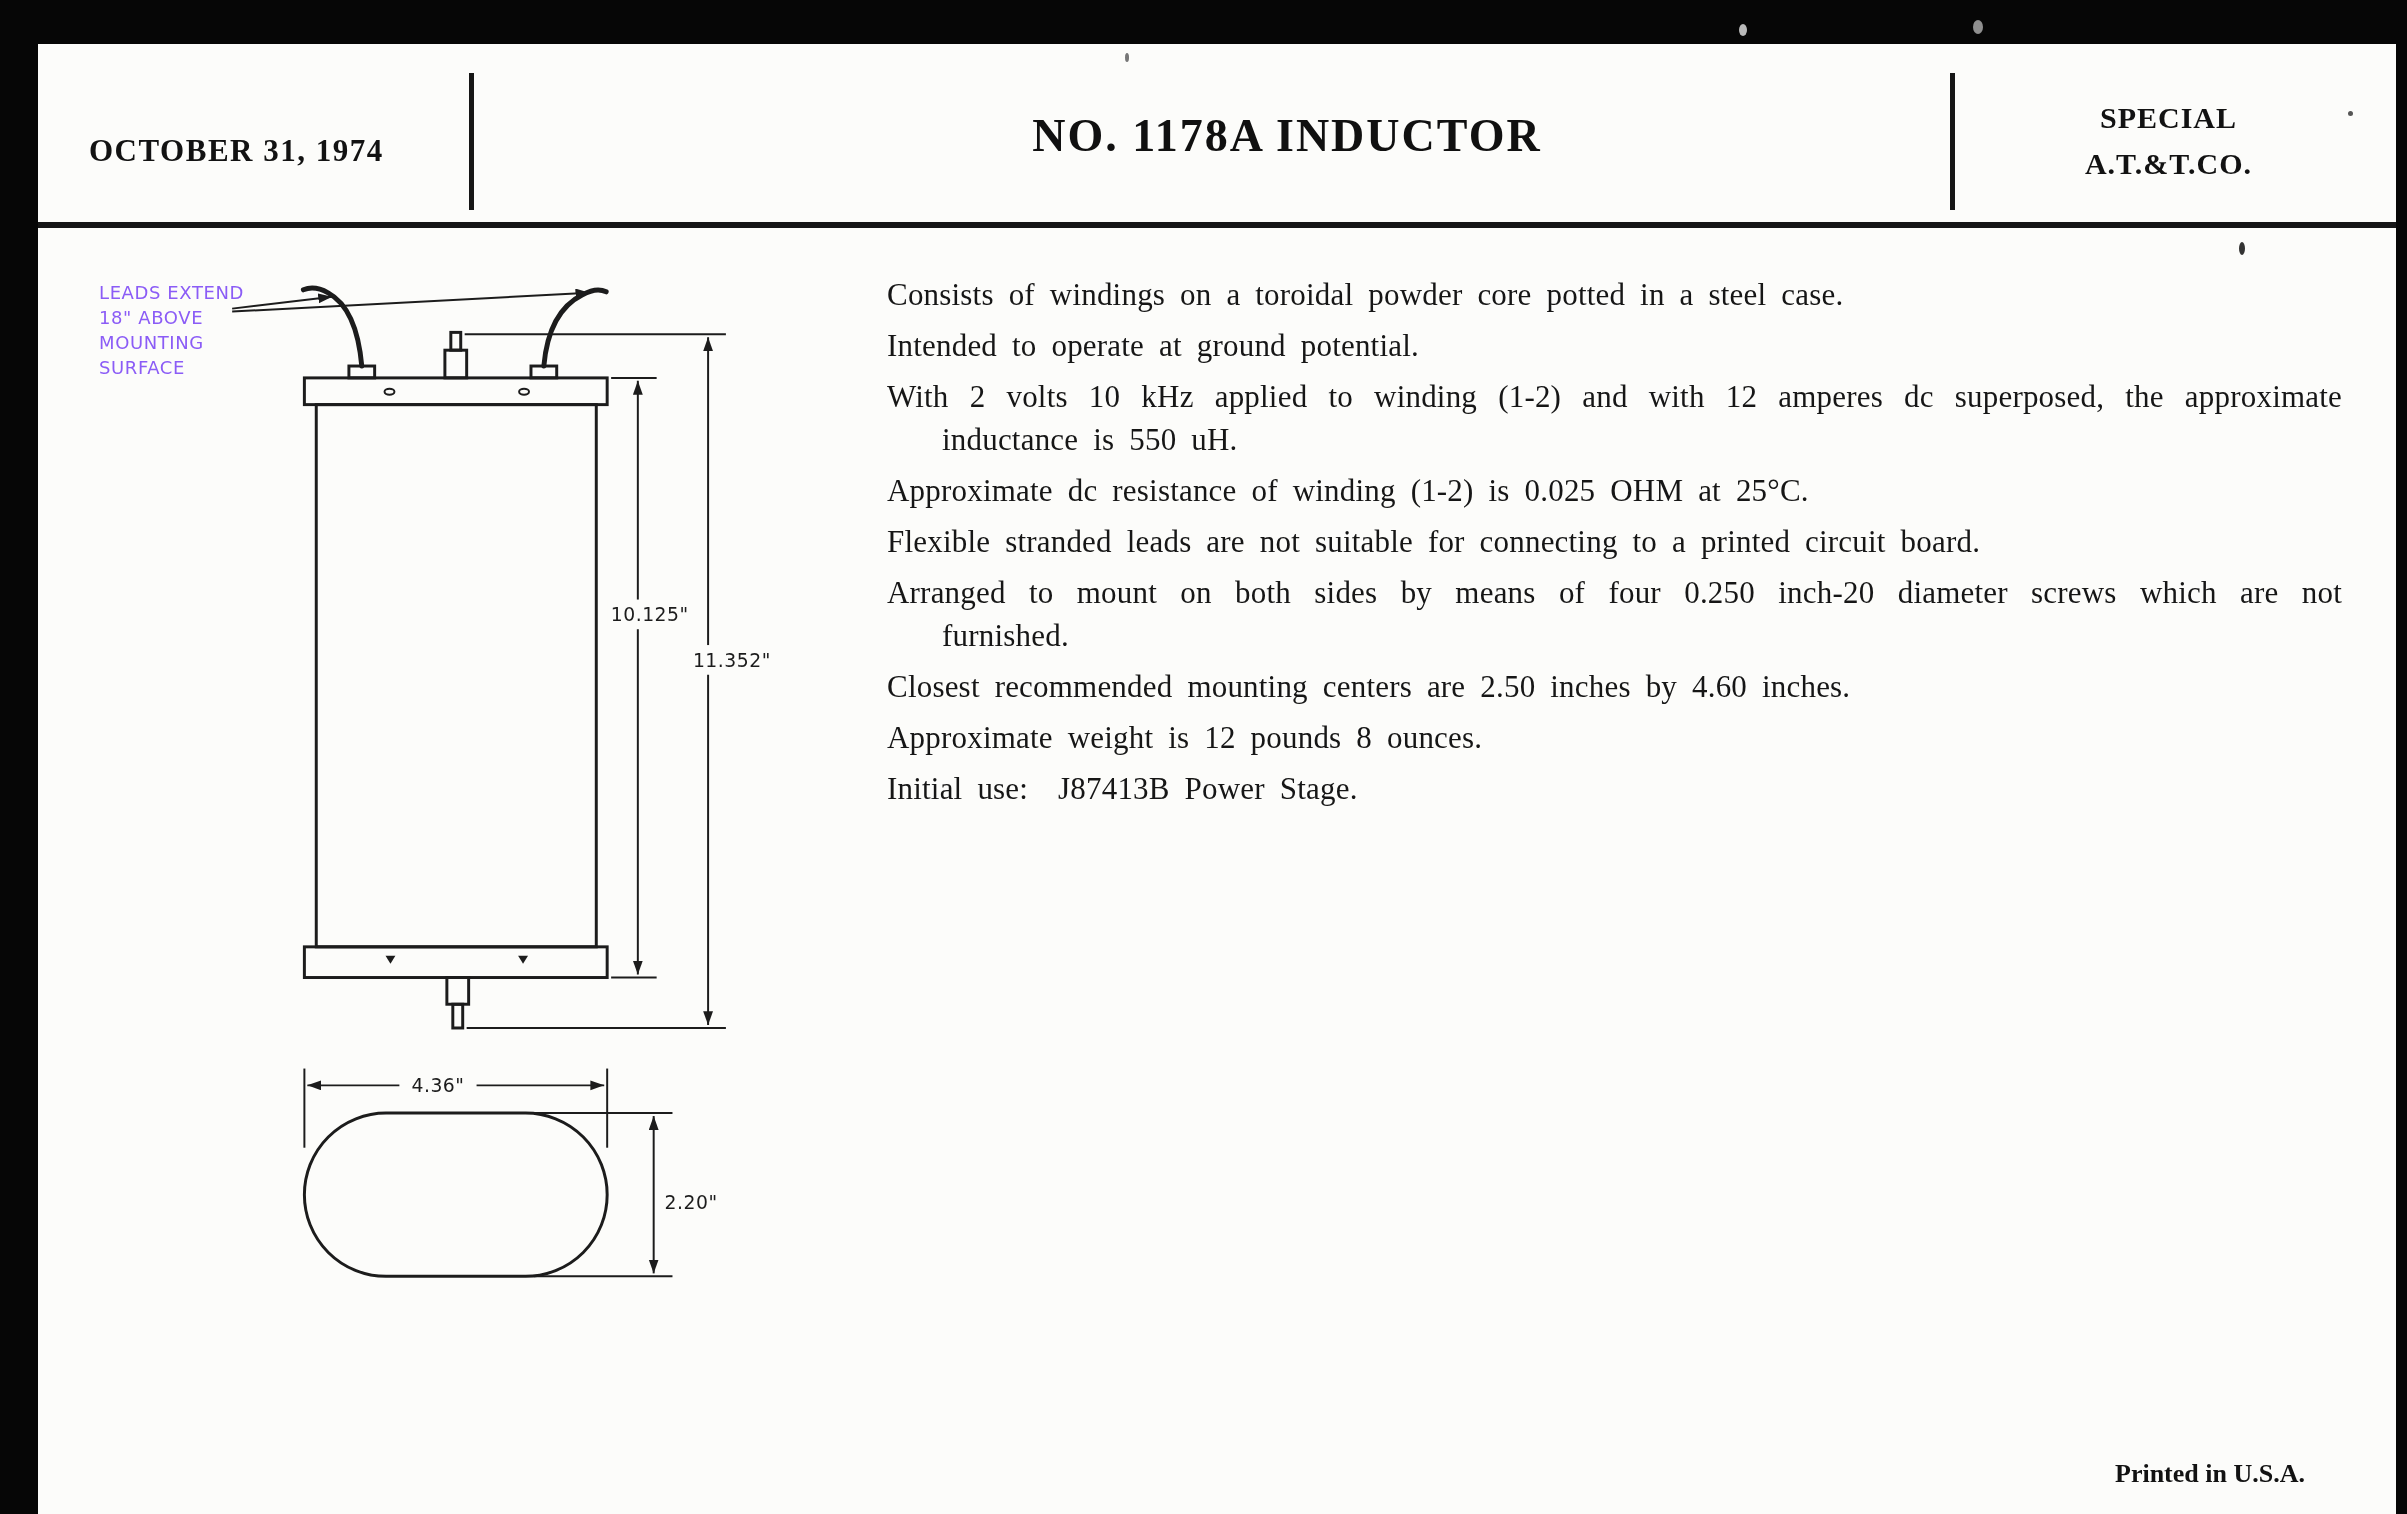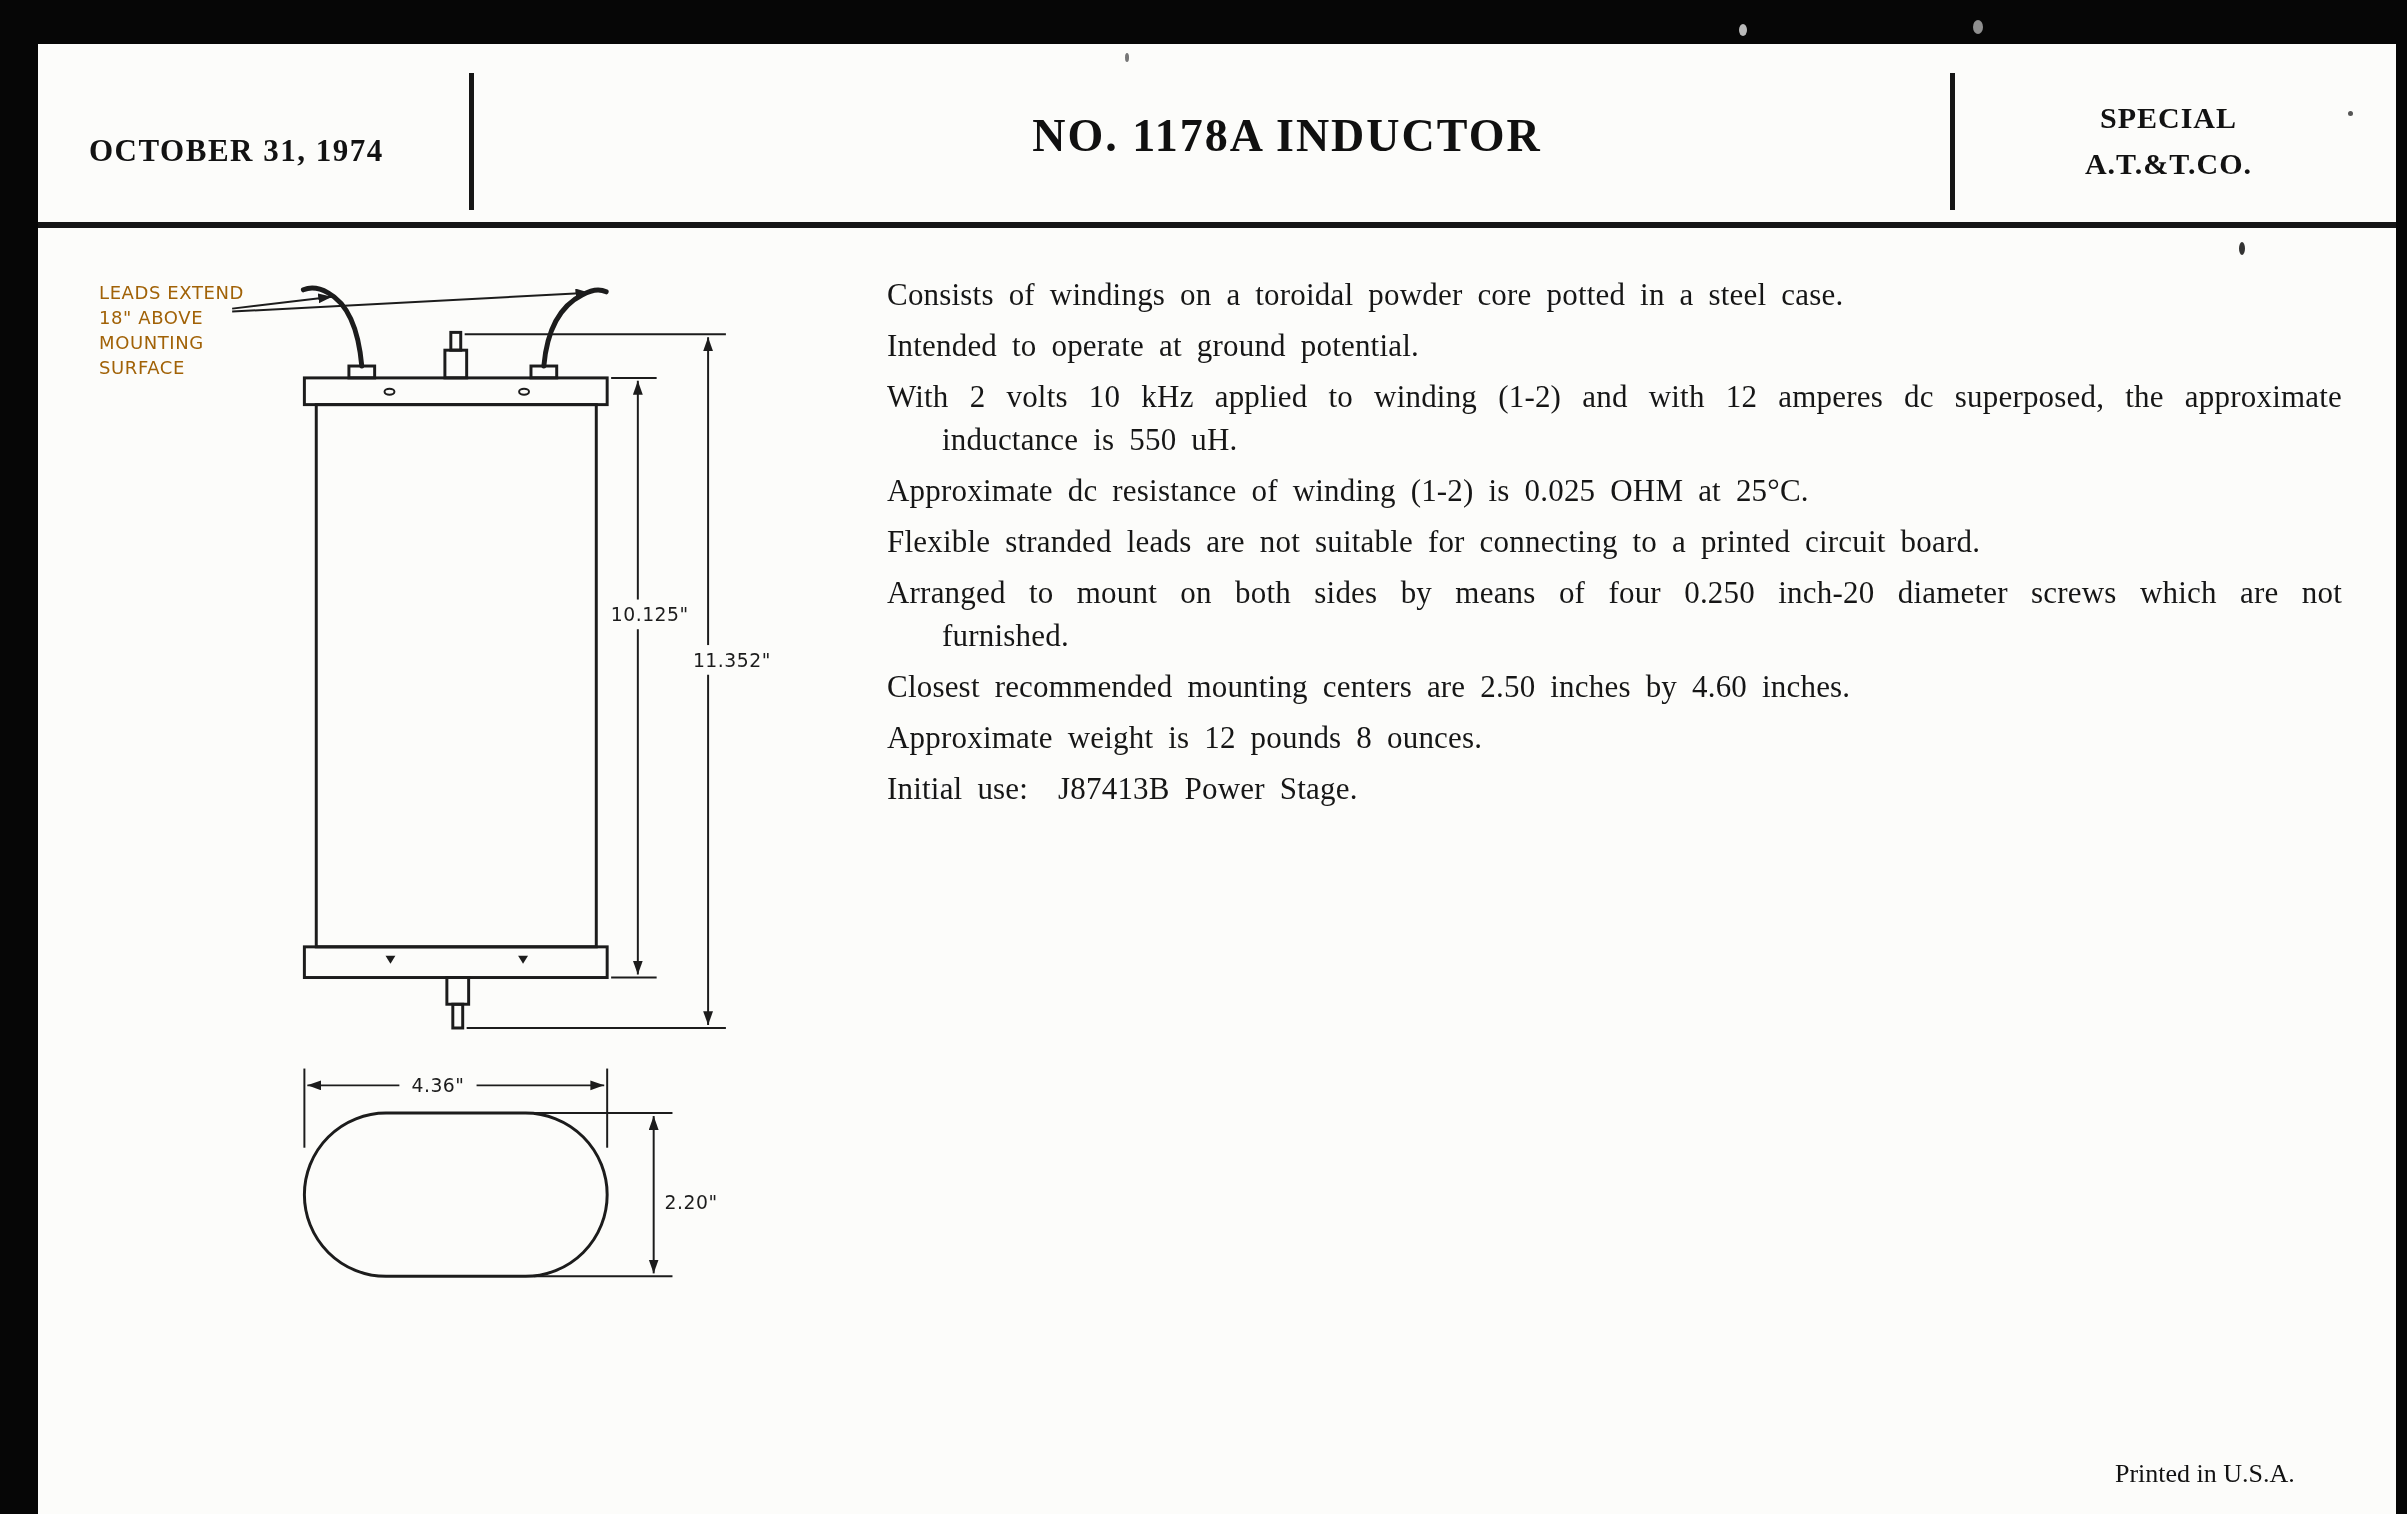--- a/index.html
+++ b/index.html
@@ -17,34 +17,34 @@
   .hdr-title{position:absolute;left:475px;width:1624px;top:109px;text-align:center;
              font-weight:bold;font-size:46px;letter-spacing:2px;color:#101010;white-space:nowrap;}
   .hdr-div{position:absolute;top:73px;width:5px;height:137px;background:#161616;}
   .hd1{left:469px;} .hd2{left:1950px;}
   .hdr-org{position:absolute;left:2010px;width:317px;top:95px;text-align:center;
            font-weight:bold;font-size:30px;letter-spacing:1px;color:#121212;line-height:46px;}
   .hdr-rule{position:absolute;left:0;top:222px;width:100%;height:6px;background:#161616;}
 
   
   .leads-note{position:absolute;left:99px;top:280px;font-family:"DejaVu Sans",sans-serif;
-              font-size:18px;line-height:25px;letter-spacing:0.6px;color:#a16207;}
+              font-size:18px;line-height:25px;letter-spacing:0.6px;color:#8b5cf6;}
   .leads-note span{display:block;}
   .drawing{position:absolute;left:59px;top:257px;}
   .drawing text{font-family:"DejaVu Sans",sans-serif;font-size:19px;fill:#1c1c1c;letter-spacing:0.5px;}
 
   
   .specs{position:absolute;left:879px;top:265px;width:1471px;color:#161616;
          font-size:31px;line-height:43px;word-spacing:7px;letter-spacing:0.2px;}
   .specs p{margin:8px;text-align:justify;padding-left:55px;text-indent:-55px;}
 
   
   .footer-property{position:absolute;left:927px;top:1459px;font-weight:bold;font-size:26px;
                    color:#121212;letter-spacing:0.5px;white-space:nowrap;}
-  .footer-printed{position:absolute;left:2115px;top:1459px;font-weight:normal;font-size:26px;
+  .footer-printed{position:absolute;left:2115px;top:1459px;font-weight:bold;font-size:26px;
                   color:#121212;white-space:nowrap;}
 
   
   .speck{position:absolute;border-radius:50%;z-index:7;}
   .sp1{left:1739px;top:24px;width:8px;height:12px;background:#b9b9b9;}
   .sp2{left:1973px;top:20px;width:10px;height:14px;background:#8f8f8f;}
   .sp3{left:2239px;top:242px;width:6px;height:13px;background:#333;z-index:2;}
   .sp4{left:2348px;top:111px;width:5px;height:5px;background:#555;z-index:2;}
   .sp5{left:1125px;top:53px;width:4px;height:9px;background:#777;z-index:2;}
 </style>

